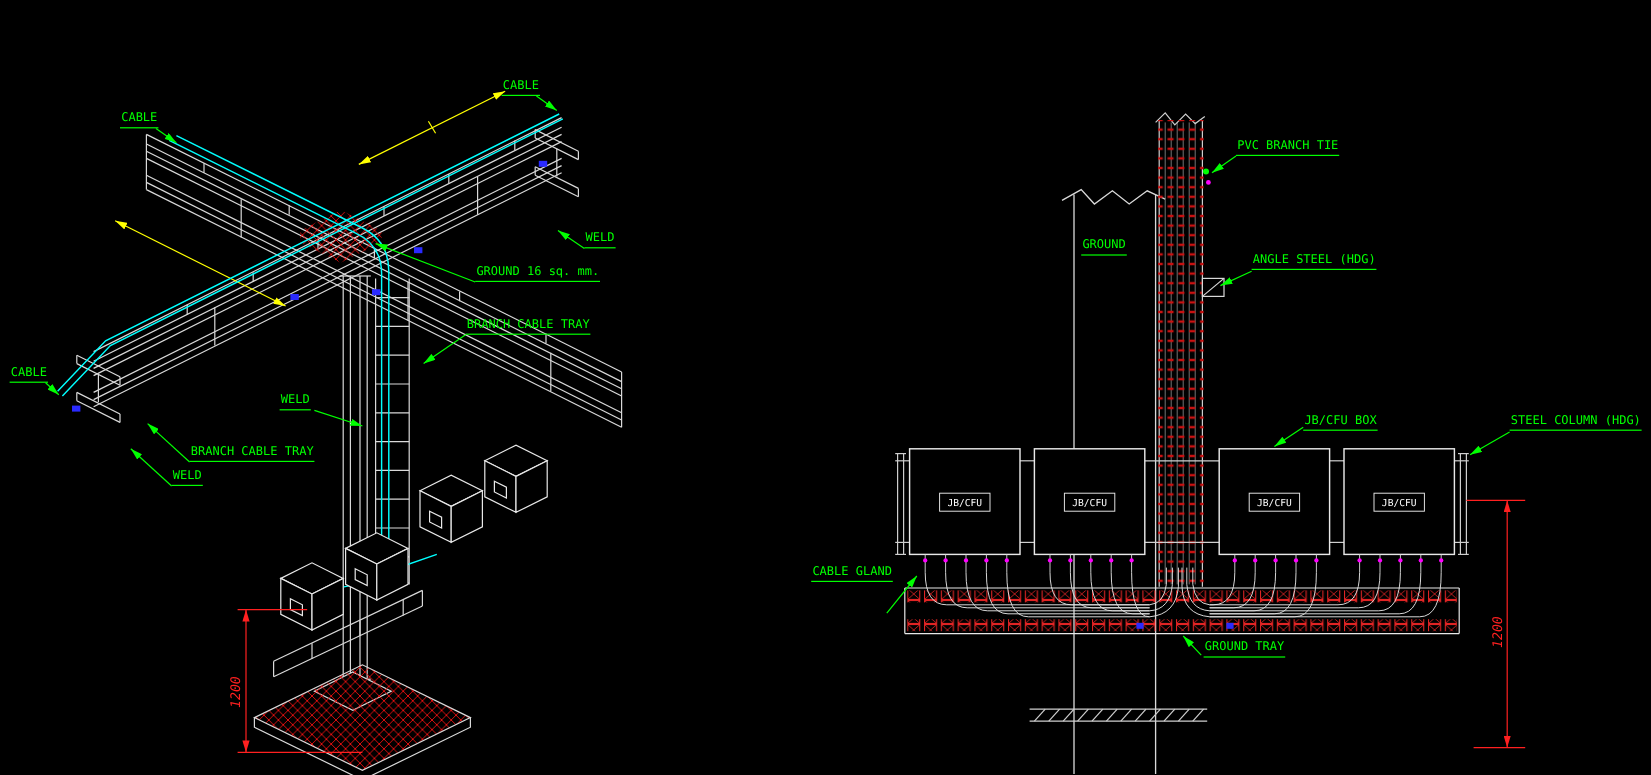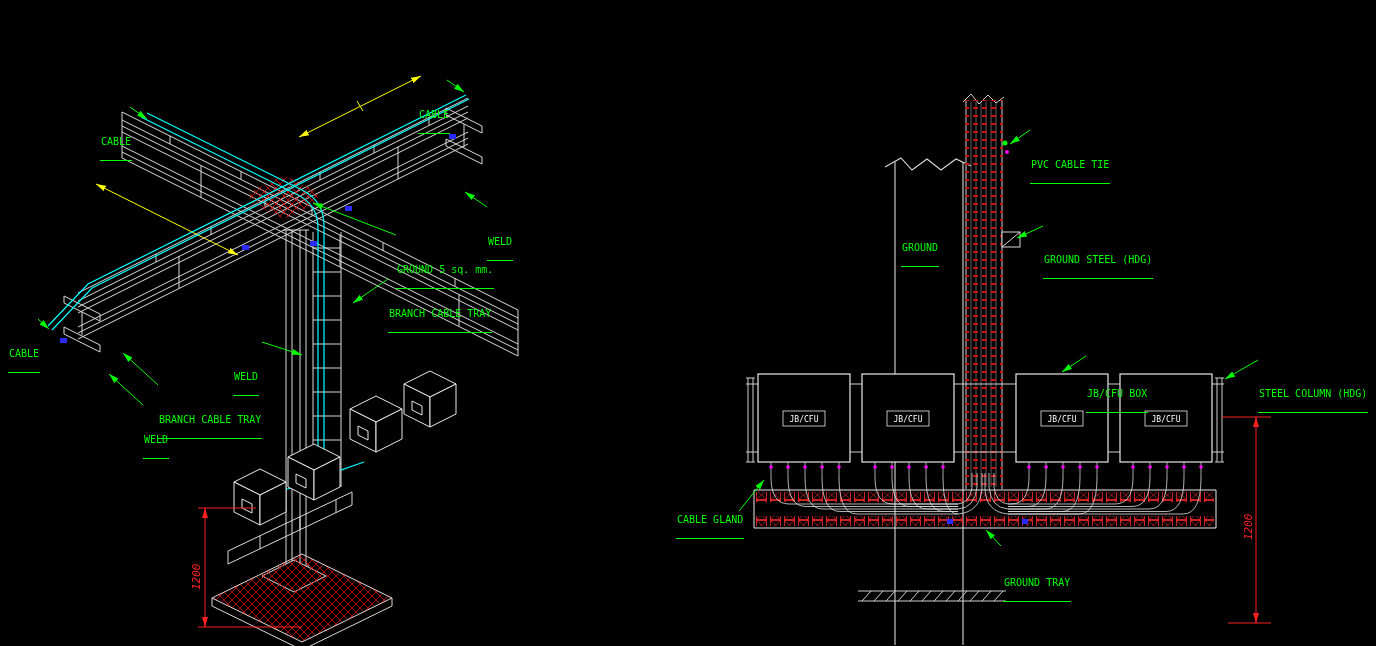--- a/index.html
+++ b/index.html
@@ -1,20 +1,20 @@
 <!DOCTYPE html>
 <html><head>
 <meta charset="utf-8">
 <style>
   html,body{margin:0;padding:0;background:#000;}
   .stage{position:relative;width:1376px;height:646px;background:#000;overflow:hidden;
          font-family:"DejaVu Sans Mono",monospace;}
   .stage svg{position:absolute;left:0;top:0;}
   .lbl{position:absolute;color:#00ff00;font:10px "DejaVu Sans Mono",monospace;line-height:12px;
-       border-bottom:1px solid #00ff00;padding:0 1px 12px 1px;white-space:nowrap;margin-top:43px;}
+       border-bottom:1px solid #00ff00;padding:0 1px 1px 1px;white-space:nowrap;}
   .dim{position:absolute;color:#ff2020;font:italic 11px "DejaVu Sans Mono",monospace;
        transform:rotate(-90deg);transform-origin:0 0;white-space:nowrap;}
 </style>
 </head>
 <body>
 
 <div class="stage">
 
 <svg width="1376" height="646" viewBox="0 0 1376 646">
   <defs>
@@ -423,30 +423,30 @@
       <line x1="1258" y1="360" x2="1225" y2="379" marker-end="url(#aG)"></line>
       <line x1="739" y1="511" x2="764" y2="480" marker-end="url(#aG)"></line>
       <line x1="1001" y1="546" x2="986" y2="530" marker-end="url(#aG)"></line>
     </g>
   </g>
 </svg>
 
 <div class="lbl" style="left:418px;top:66px">CABLE</div>
 <div class="lbl" style="left:100px;top:93px">CABLE</div>
 <div class="lbl" style="left:487px;top:193px">WELD</div>
-<div class="lbl" style="left:396px;top:221px">GROUND 5 sq. mm.</div>
+<div class="lbl" style="left:396px;top:221px">GROUND 16 sq. mm.</div>
 <div class="lbl" style="left:388px;top:265px">BRANCH CABLE TRAY</div>
 <div class="lbl" style="left:8px;top:305px">CABLE</div>
 <div class="lbl" style="left:233px;top:328px">WELD</div>
 <div class="lbl" style="left:158px;top:371px">BRANCH CABLE TRAY</div>
 <div class="lbl" style="left:143px;top:391px">WELD</div>
 <div class="dim" style="left:190px;top:590px">1200</div>
 
-<div class="lbl" style="left:1030px;top:116px">PVC CABLE TIE</div>
+<div class="lbl" style="left:1030px;top:116px">PVC BRANCH TIE</div>
 <div class="lbl" style="left:901px;top:199px">GROUND</div>
-<div class="lbl" style="left:1043px;top:211px">GROUND STEEL (HDG)</div>
+<div class="lbl" style="left:1043px;top:211px">ANGLE STEEL (HDG)</div>
 <div class="lbl" style="left:1086px;top:345px">JB/CFU BOX</div>
 <div class="lbl" style="left:1258px;top:345px">STEEL COLUMN (HDG)</div>
 <div class="lbl" style="left:676px;top:471px">CABLE GLAND</div>
 <div class="lbl" style="left:1003px;top:534px">GROUND TRAY</div>
 <div class="dim" style="left:1242px;top:540px">1200</div>
 
 </div>
 
 </body></html>

